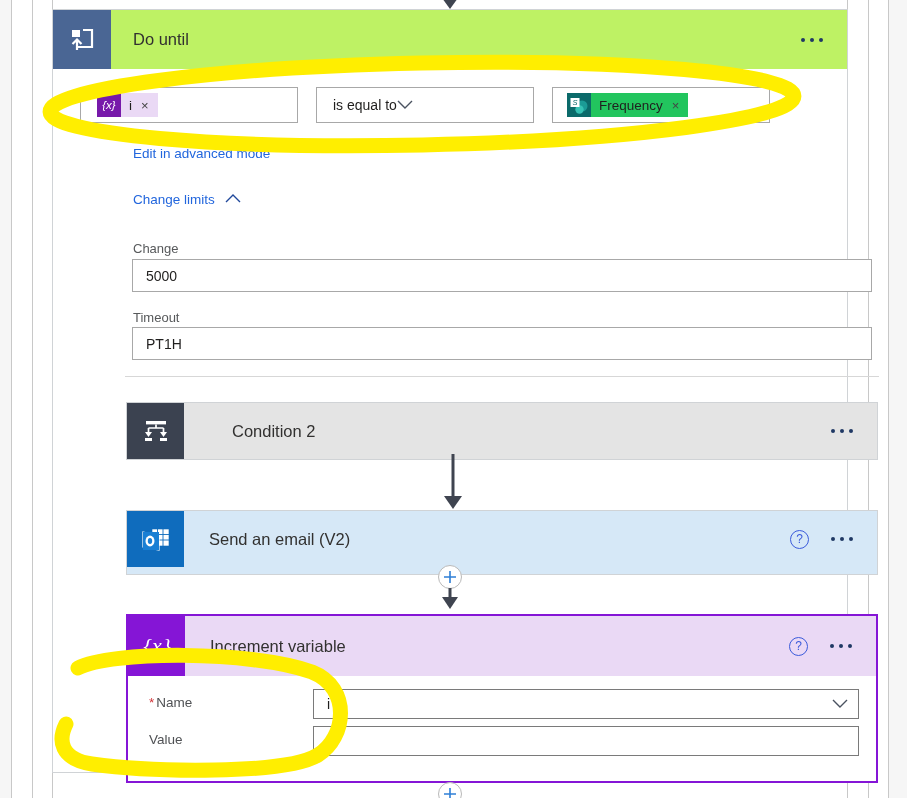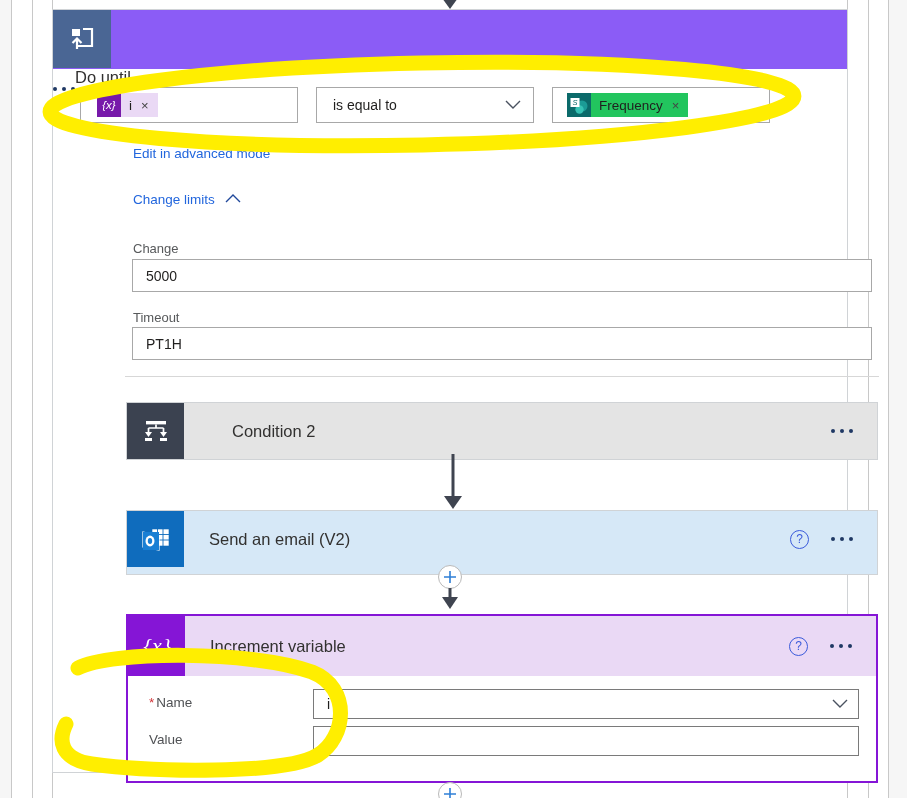--- a/index.html
+++ b/index.html
@@ -35,28 +35,28 @@
   .card-title { font-size:16.5px; color:#323130; }
   .hdr-right { display:flex; align-items:center; gap:22px; padding-right:24px; }
   .ellipsis { display:flex; gap:5px; align-items:center; cursor:pointer; }
   .ellipsis i { width:4px; height:4px; border-radius:50%; background:#1f3864; display:block; }
   .help-ico {
     width:19px;height:19px;border-radius:50%;border:1.4px solid #3b5bdb;
     color:#3b5bdb; font-size:12px; display:flex; align-items:center; justify-content:center;
     cursor:pointer; line-height:1;
   }
 
-  #do-until-hdr { background:#8b5cf6;flex-direction:column; }
+  #do-until-hdr { background:#bef264; }
   #do-until-hdr .card-icon { background:#4a6694; }
 
   
   #cond-row { position:absolute; left:0; top:59px; width:796px; padding:18px 27px 0 27px; display:flex; gap:18px; }
   .field-box { background:#fff; border:1px solid #a8a8a8; height:36px; display:flex; align-items:center; }
   #token-left { width:218px; padding-left:16px; }
-  #op-select { width:218px; justify-content:space-between; padding:0 12px 0 16px; cursor:pointer; }
+  #op-select { width:218px; padding:0 12px 0 16px; cursor:pointer; }
   #token-right { width:218px; padding-left:14px; }
 
   .token { display:flex; align-items:center; height:24px; }
   .token-ico { width:24px; height:24px; display:flex; align-items:center; justify-content:center; color:#fff; font-size:11.5px; font-style:italic; }
   .token-body { display:flex; align-items:center; height:24px; padding:0 9px 0 8px; gap:9px; font-size:13.5px; color:#201f1e; }
   #tok-var .token-ico { background:#7719aa; }
   #tok-var .token-body { background:#ead9f5; }
   #tok-sp .token-ico { background:#0b6a6a; }
   #tok-sp .token-body { background:#22c55e; }
   .token-x { color:#444; font-size:13px; cursor:pointer; }

